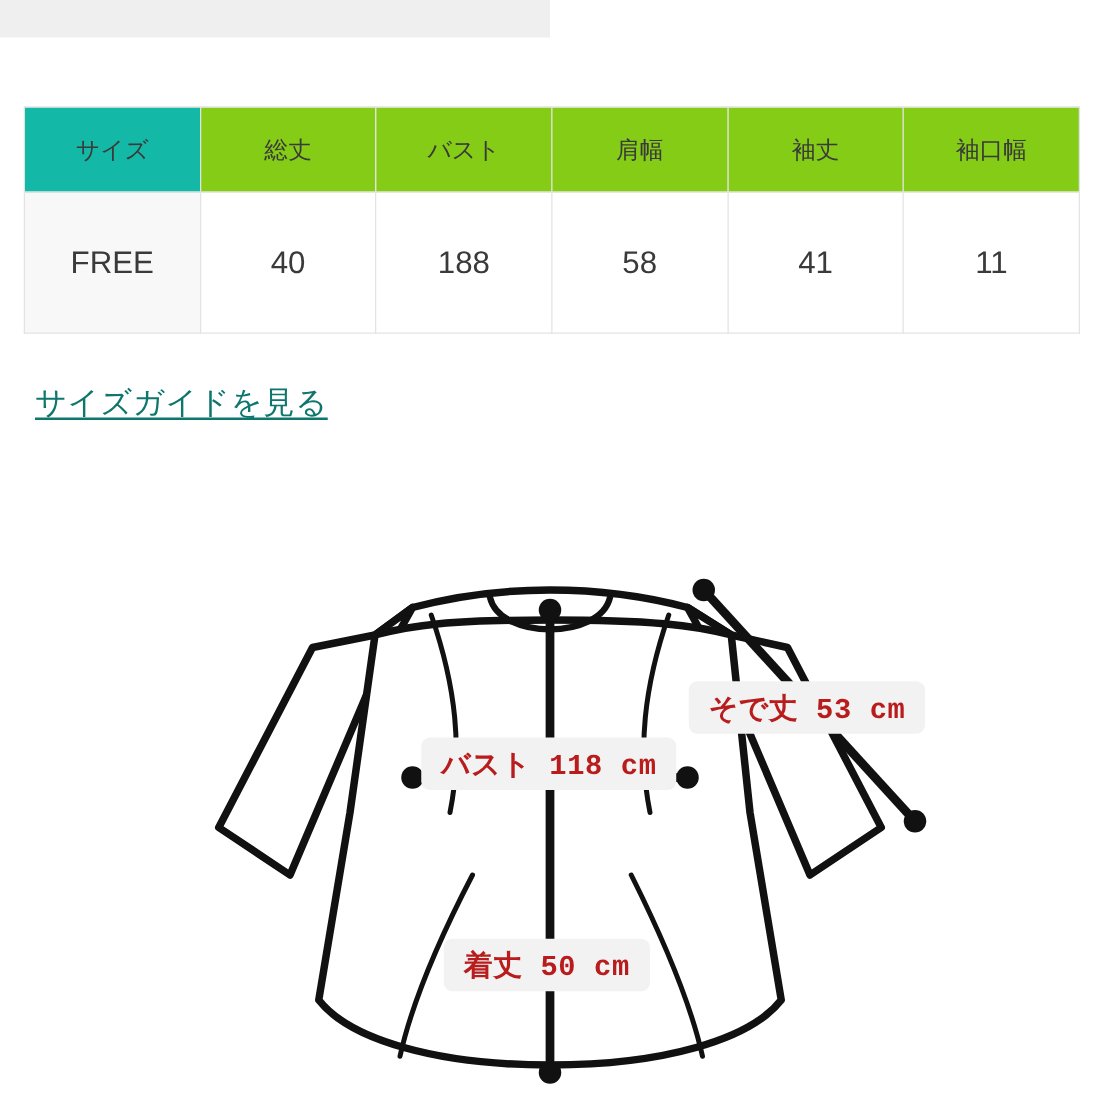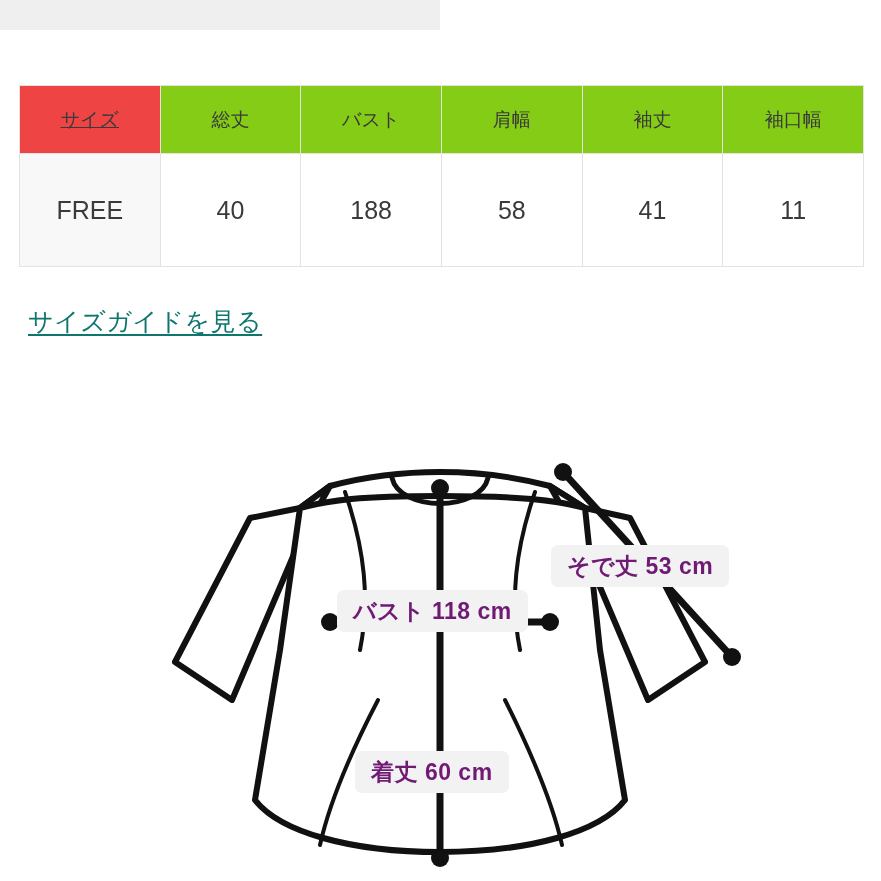--- a/index.html
+++ b/index.html
@@ -44,22 +44,21 @@
     text-align: center;
     font-weight: normal;
     color: #3a3a3a;
   }
   table.size-table thead th {
     height: 65px;
     font-size: 19px;
     background: #84cc16;
   }
   table.size-table thead th:first-child {
-    background: #ef4444;
-    text-decoration: underline;
+    background: #14b8a6;
   }
   table.size-table tbody td {
     height: 110px;
     font-size: 25px;
     background: #ffffff;
     vertical-align: middle;
   }
   table.size-table tbody td:first-child {
     background: #f8f8f8;
   }
@@ -89,28 +88,29 @@
     display: block;
   }
 
   
   .meas-label {
     position: absolute;
     background: #f2f2f2;
     border-radius: 7px;
     font-size: 23px;
     font-weight: bold;
-    color: #701a75;
+    color: #b91c1c;
     display: flex;
     align-items: center;
     justify-content: center;
     padding: 0 16px;
     height: 42px;
     white-space: nowrap;
     letter-spacing: 0.5px;
+    font-family: Liberation Mono, monospace;
   }
   .meas-sleeve { left: 551px; top: 545px; }
   .meas-bust   { left: 337px; top: 590px; }
   .meas-length { left: 355px; top: 751px; }
 </style>
 </head>
 <body>
 
 <div class="top-bar"></div>
 
@@ -198,13 +198,13 @@
     <circle cx="550" cy="222" r="9" fill="#111111"></circle>
 
     <line x1="563" y1="72" x2="732" y2="257" stroke="#111111" stroke-width="7"></line>
     <circle cx="563" cy="72" r="9" fill="#111111"></circle>
     <circle cx="732" cy="257" r="9" fill="#111111"></circle>
   </svg>
 </div>
 
 <div class="meas-label meas-sleeve">そで丈 53 cm</div>
 <div class="meas-label meas-bust">バスト 118 cm</div>
-<div class="meas-label meas-length">着丈 60 cm</div>
+<div class="meas-label meas-length">着丈 50 cm</div>
 
 </body></html>

